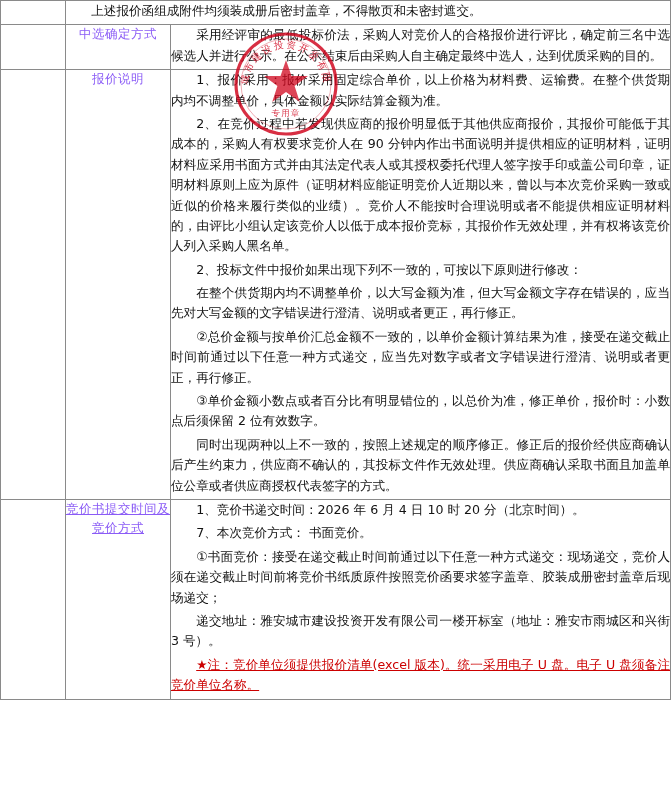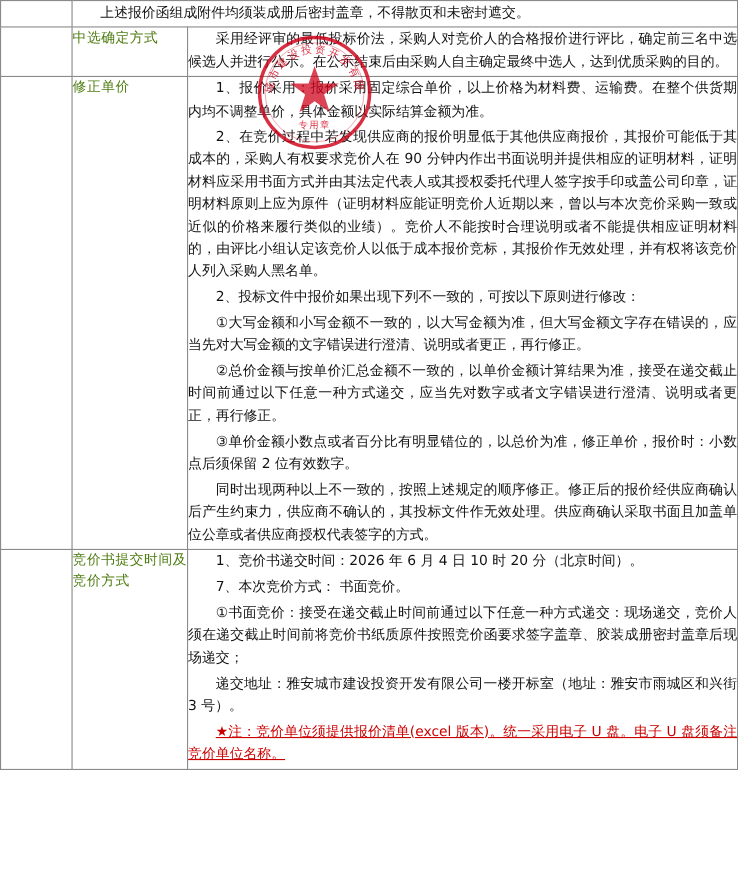--- a/index.html
+++ b/index.html
@@ -26,29 +26,31 @@
     width: 671px;
     table-layout: fixed;
   }
   table.doc td {
     border: 1px solid #8a8a8a;
     vertical-align: top;
     padding: 0;
   }
   td.label {
     width: 105px;
+    text-align: center;
     vertical-align: middle;
     font-size: 12.5px;
     line-height: 1.5;
     letter-spacing: 0.5px;
     padding: 4px 2px;
-    color: #4d7c0f;
+    color: #8b5cf6;
   }
   td.label.wide-label {
     font-size: 12.5px;
+    text-decoration: underline;
   }
   td.body {
     padding: 5px 8px 6px 10px;
     font-size: 12.6px;
     line-height: 1.62;
     color: #121212;
     text-align: justify;
   }
   td.leftpad {
     width: 65px;
@@ -106,26 +108,26 @@
     <tr>
       <td class="leftpad"></td>
       <td class="label">中选确定方式</td>
       <td class="body">
         <p class="indent">采用经评审的最低投标价法，采购人对竞价人的合格报价进行评比，确定前三名中选候选人并进行公示。在公示结束后由采购人自主确定最终中选人，达到优质采购的目的。</p>
       </td>
     </tr>
 
     <tr>
       <td class="leftpad"></td>
-      <td class="label">修正单价</td>
+      <td class="label">报价说明</td>
       <td class="body">
         <p class="indent">1、报价采用：报价采用固定综合单价，以上价格为材料费、运输费。在整个供货期内均不调整单价，具体金额以实际结算金额为准。</p>
         <p class="indent">2、在竞价过程中若发现供应商的报价明显低于其他供应商报价，其报价可能低于其成本的，采购人有权要求竞价人在 90 分钟内作出书面说明并提供相应的证明材料，证明材料应采用书面方式并由其法定代表人或其授权委托代理人签字按手印或盖公司印章，证明材料原则上应为原件（证明材料应能证明竞价人近期以来，曾以与本次竞价采购一致或近似的价格来履行类似的业绩）。竞价人不能按时合理说明或者不能提供相应证明材料的，由评比小组认定该竞价人以低于成本报价竞标，其报价作无效处理，并有权将该竞价人列入采购人黑名单。</p>
         <p class="indent">2、投标文件中报价如果出现下列不一致的，可按以下原则进行修改：</p>
-        <p class="indent">①大写金额和小写金额不一致的，以大写金额为准，但大写金额文字存在错误的，应当先对大写金额的文字错误进行澄清、说明或者更正，再行修正。</p>
+        <p class="indent">在整个供货期内均不调整单价，以大写金额为准，但大写金额文字存在错误的，应当先对大写金额的文字错误进行澄清、说明或者更正，再行修正。</p>
         <p class="indent">②总价金额与按单价汇总金额不一致的，以单价金额计算结果为准，接受在递交截止时间前通过以下任意一种方式递交，应当先对数字或者文字错误进行澄清、说明或者更正，再行修正。</p>
         <p class="indent">③单价金额小数点或者百分比有明显错位的，以总价为准，修正单价，报价时：小数点后须保留 2 位有效数字。</p>
         <p class="indent">同时出现两种以上不一致的，按照上述规定的顺序修正。修正后的报价经供应商确认后产生约束力，供应商不确认的，其投标文件作无效处理。供应商确认采取书面且加盖单位公章或者供应商授权代表签字的方式。</p>
       </td>
     </tr>
 
     <tr>
       <td class="leftpad"></td>
       <td class="label wide-label">竞价书提交时间及竞价方式</td>
       <td class="body">

